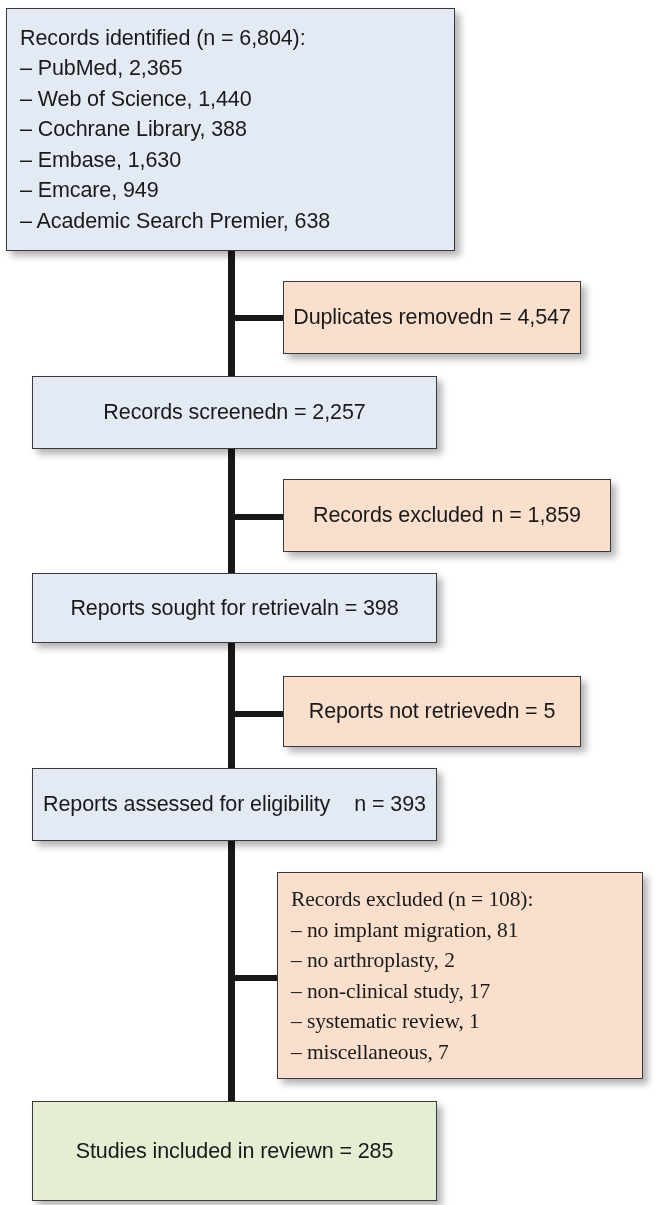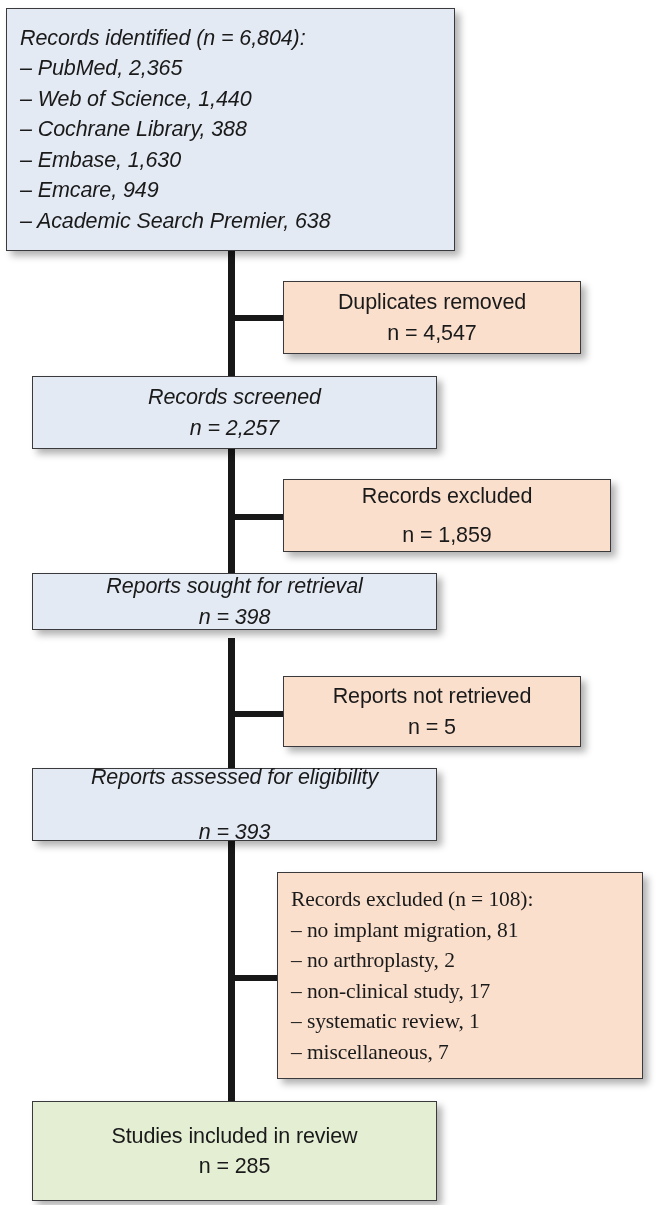--- a/index.html
+++ b/index.html
@@ -21,27 +21,27 @@
     position: absolute;
     box-sizing: border-box;
     border: 1.6px solid #3a3a3c;
     box-shadow: 5px 5px 7px rgba(0,0,0,0.30);
     color: #1a1a1a;
     font-size: 21.5px;
     line-height: 30.5px;
     letter-spacing: -0.1px;
     z-index: 5;
   }
-  .box.blue   { background: #e4eaf4; font-style: italic; }
+  .box.blue   { background: #e4eaf4; }
   .box.orange { background: #fadfcd; }
   .box.green  { background: #e3eed3; }
 
   .box.centered {
     display: flex;
-    flex-direction: column;
+    flex-direction: row;
     align-items: center;
     justify-content: center;
     text-align: center;
   }
   .box.listbox {
     display: flex;
     flex-direction: column;
     justify-content: center;
     text-align: left;
     padding-left: 13px;
@@ -92,21 +92,21 @@
   <div class="box blue centered" style="left:32px; top:376px; width:405px; height:73px;">
     <div class="line-row">Records screened</div>
     <div class="line-row">n = 2,257</div>
   </div>
 
   <div class="box orange centered" style="left:283px; top:479px; width:328px; height:73px;gap:8px;">
     <div class="line-row">Records excluded</div>
     <div class="line-row">n = 1,859</div>
   </div>
 
-  <div class="box blue centered" style="left:32px; top:573px; width:405px; height:57px;">
+  <div class="box blue centered" style="left:32px; top:573px; width:405px; height:70px;">
     <div class="line-row">Reports sought for retrieval</div>
     <div class="line-row">n = 398</div>
   </div>
 
   <div class="box orange centered" style="left:283px; top:676px; width:298px; height:71px;">
     <div class="line-row">Reports not retrieved</div>
     <div class="line-row">n = 5</div>
   </div>
 
   <div class="box blue centered" style="left:32px; top:768px; width:405px; height:73px;gap:24px;">

